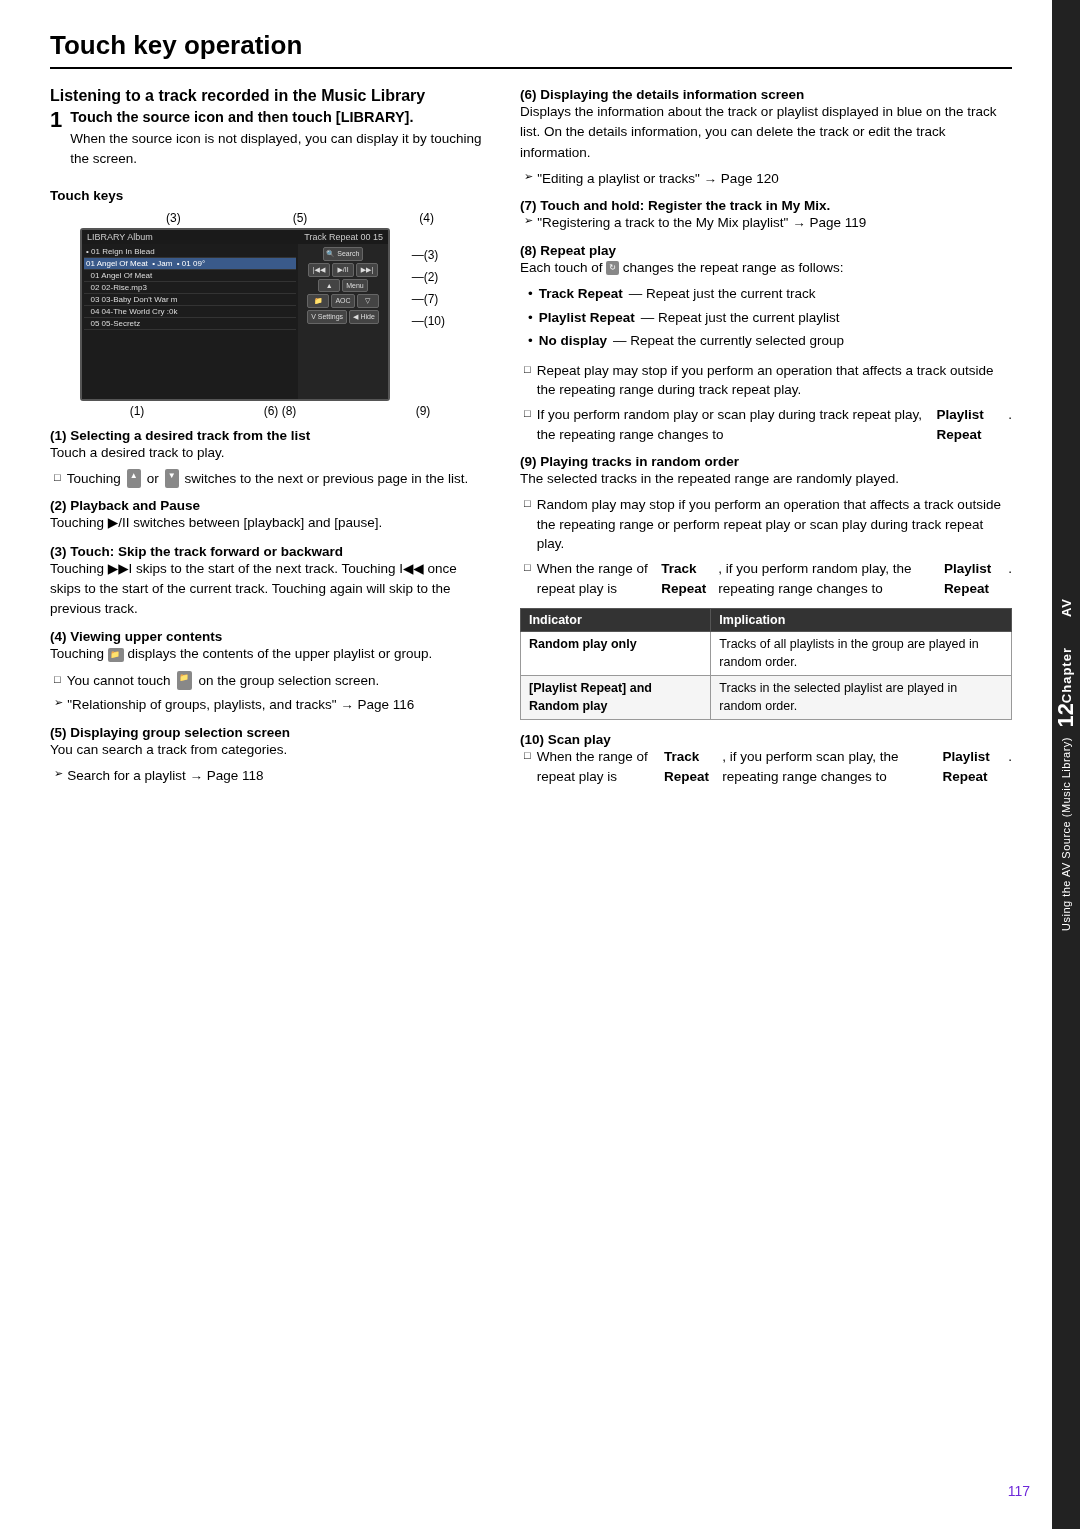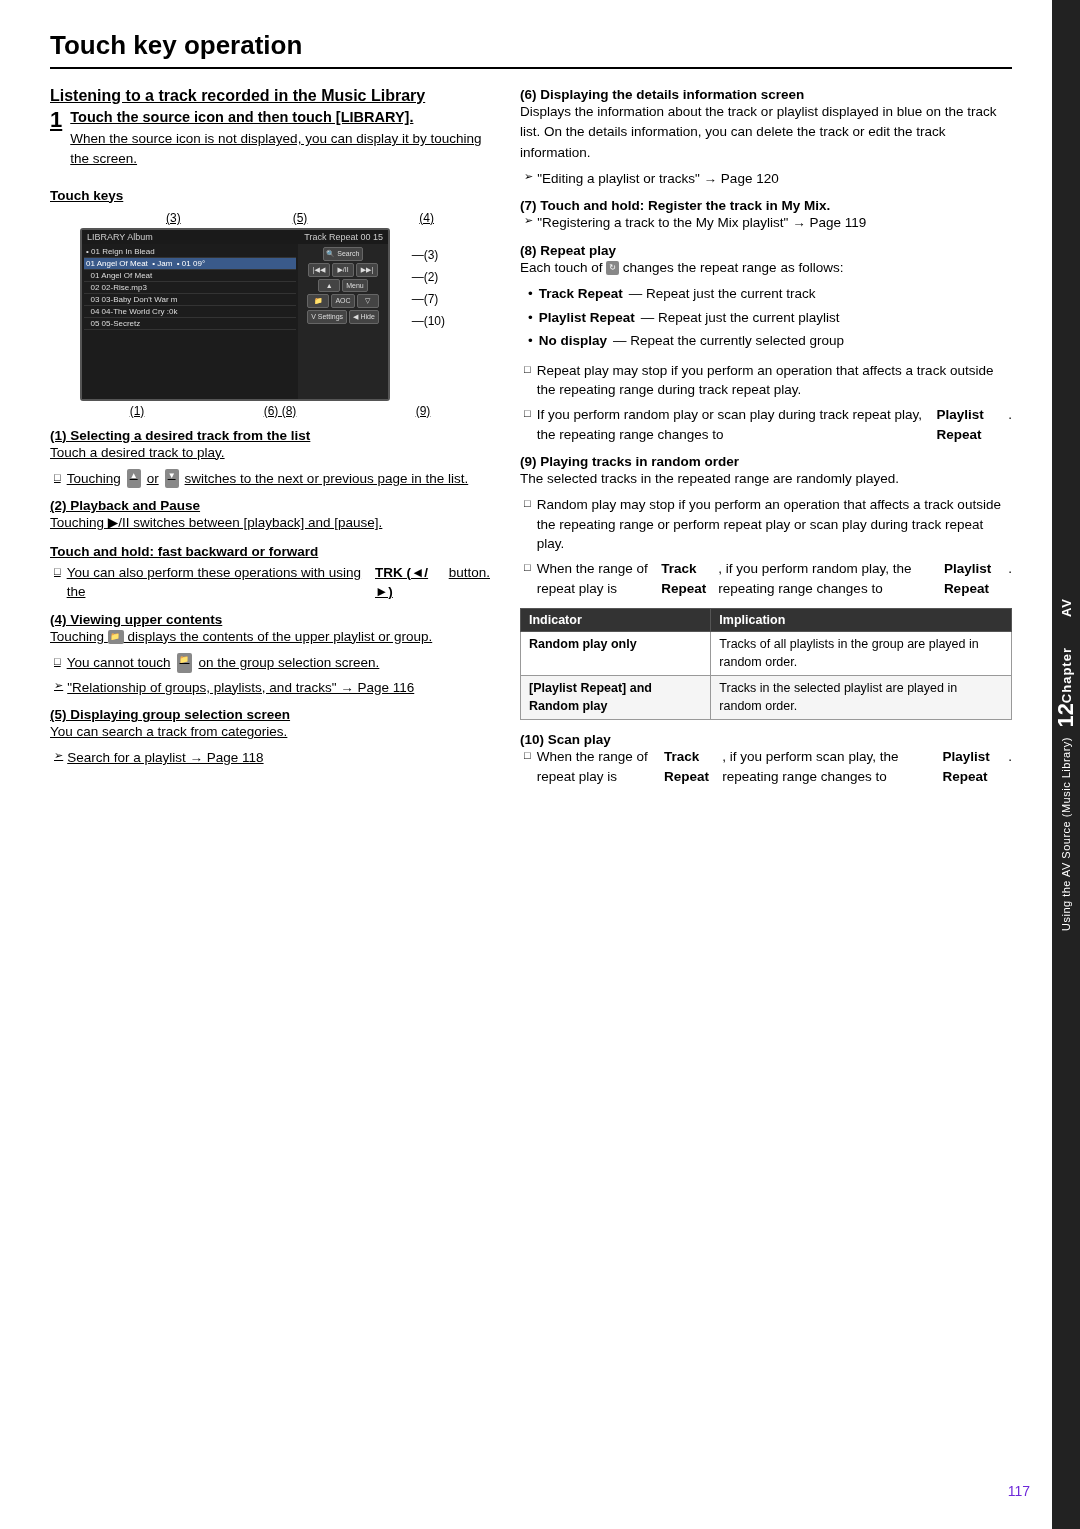--- a/index.html
+++ b/index.html
@@ -92,21 +92,20 @@
 
     
     .two-col {
       display: flex;
       gap: 30px;
     }
 
     .col-left {
       width: 440px;
       flex-shrink: 0;
-      text-decoration: underline;
     }
 
     .col-right {
       flex: 1;
     }
 
     .section-heading-bold {
       font-size: 14.5px;
       font-weight: bold;
       margin-bottom: 4px;
@@ -463,25 +462,25 @@
         <div class="numbered-section">(1) Selecting a desired track from the list</div>
         <p>Touch a desired track to play.</p>
         <div class="bullet-square">Touching <span class="icon-sim">▲</span> or <span class="icon-sim">▼</span> switches to the next or previous page in the list.</div>
       </div>
 
       <div class="section-block">
         <div class="numbered-section">(2) Playback and Pause</div>
         <p>Touching ▶/II switches between [playback] and [pause].</p>
       </div>
 
-
-      <div class="section-block">
-        <div class="subsection-heading">Touch and hold: fast backward or forward</div>
-        <div class="bullet-square">You can also perform these operations with using the <strong>TRK (◄/►)</strong> button.</div>
-      </div>
+      <div class="section-block">
+        <div class="numbered-section">(3) Touch: Skip the track forward or backward</div>
+        <p>Touching ▶▶I skips to the start of the next track. Touching I◀◀ once skips to the start of the current track. Touching again will skip to the previous track.</p>
+      </div>
+
 
       <div class="section-block">
         <div class="numbered-section">(4) Viewing upper contents</div>
         <p>Touching <span class="icon-sim">📁</span> displays the contents of the upper playlist or group.</p>
         <div class="bullet-square">You cannot touch <span class="icon-sim">📁</span> on the group selection screen.</div>
         <div class="bullet-arrow">"Relationship of groups, playlists, and tracks" → Page 116</div>
       </div>
 
       <div class="section-block">
         <div class="numbered-section">(5) Displaying group selection screen</div>

